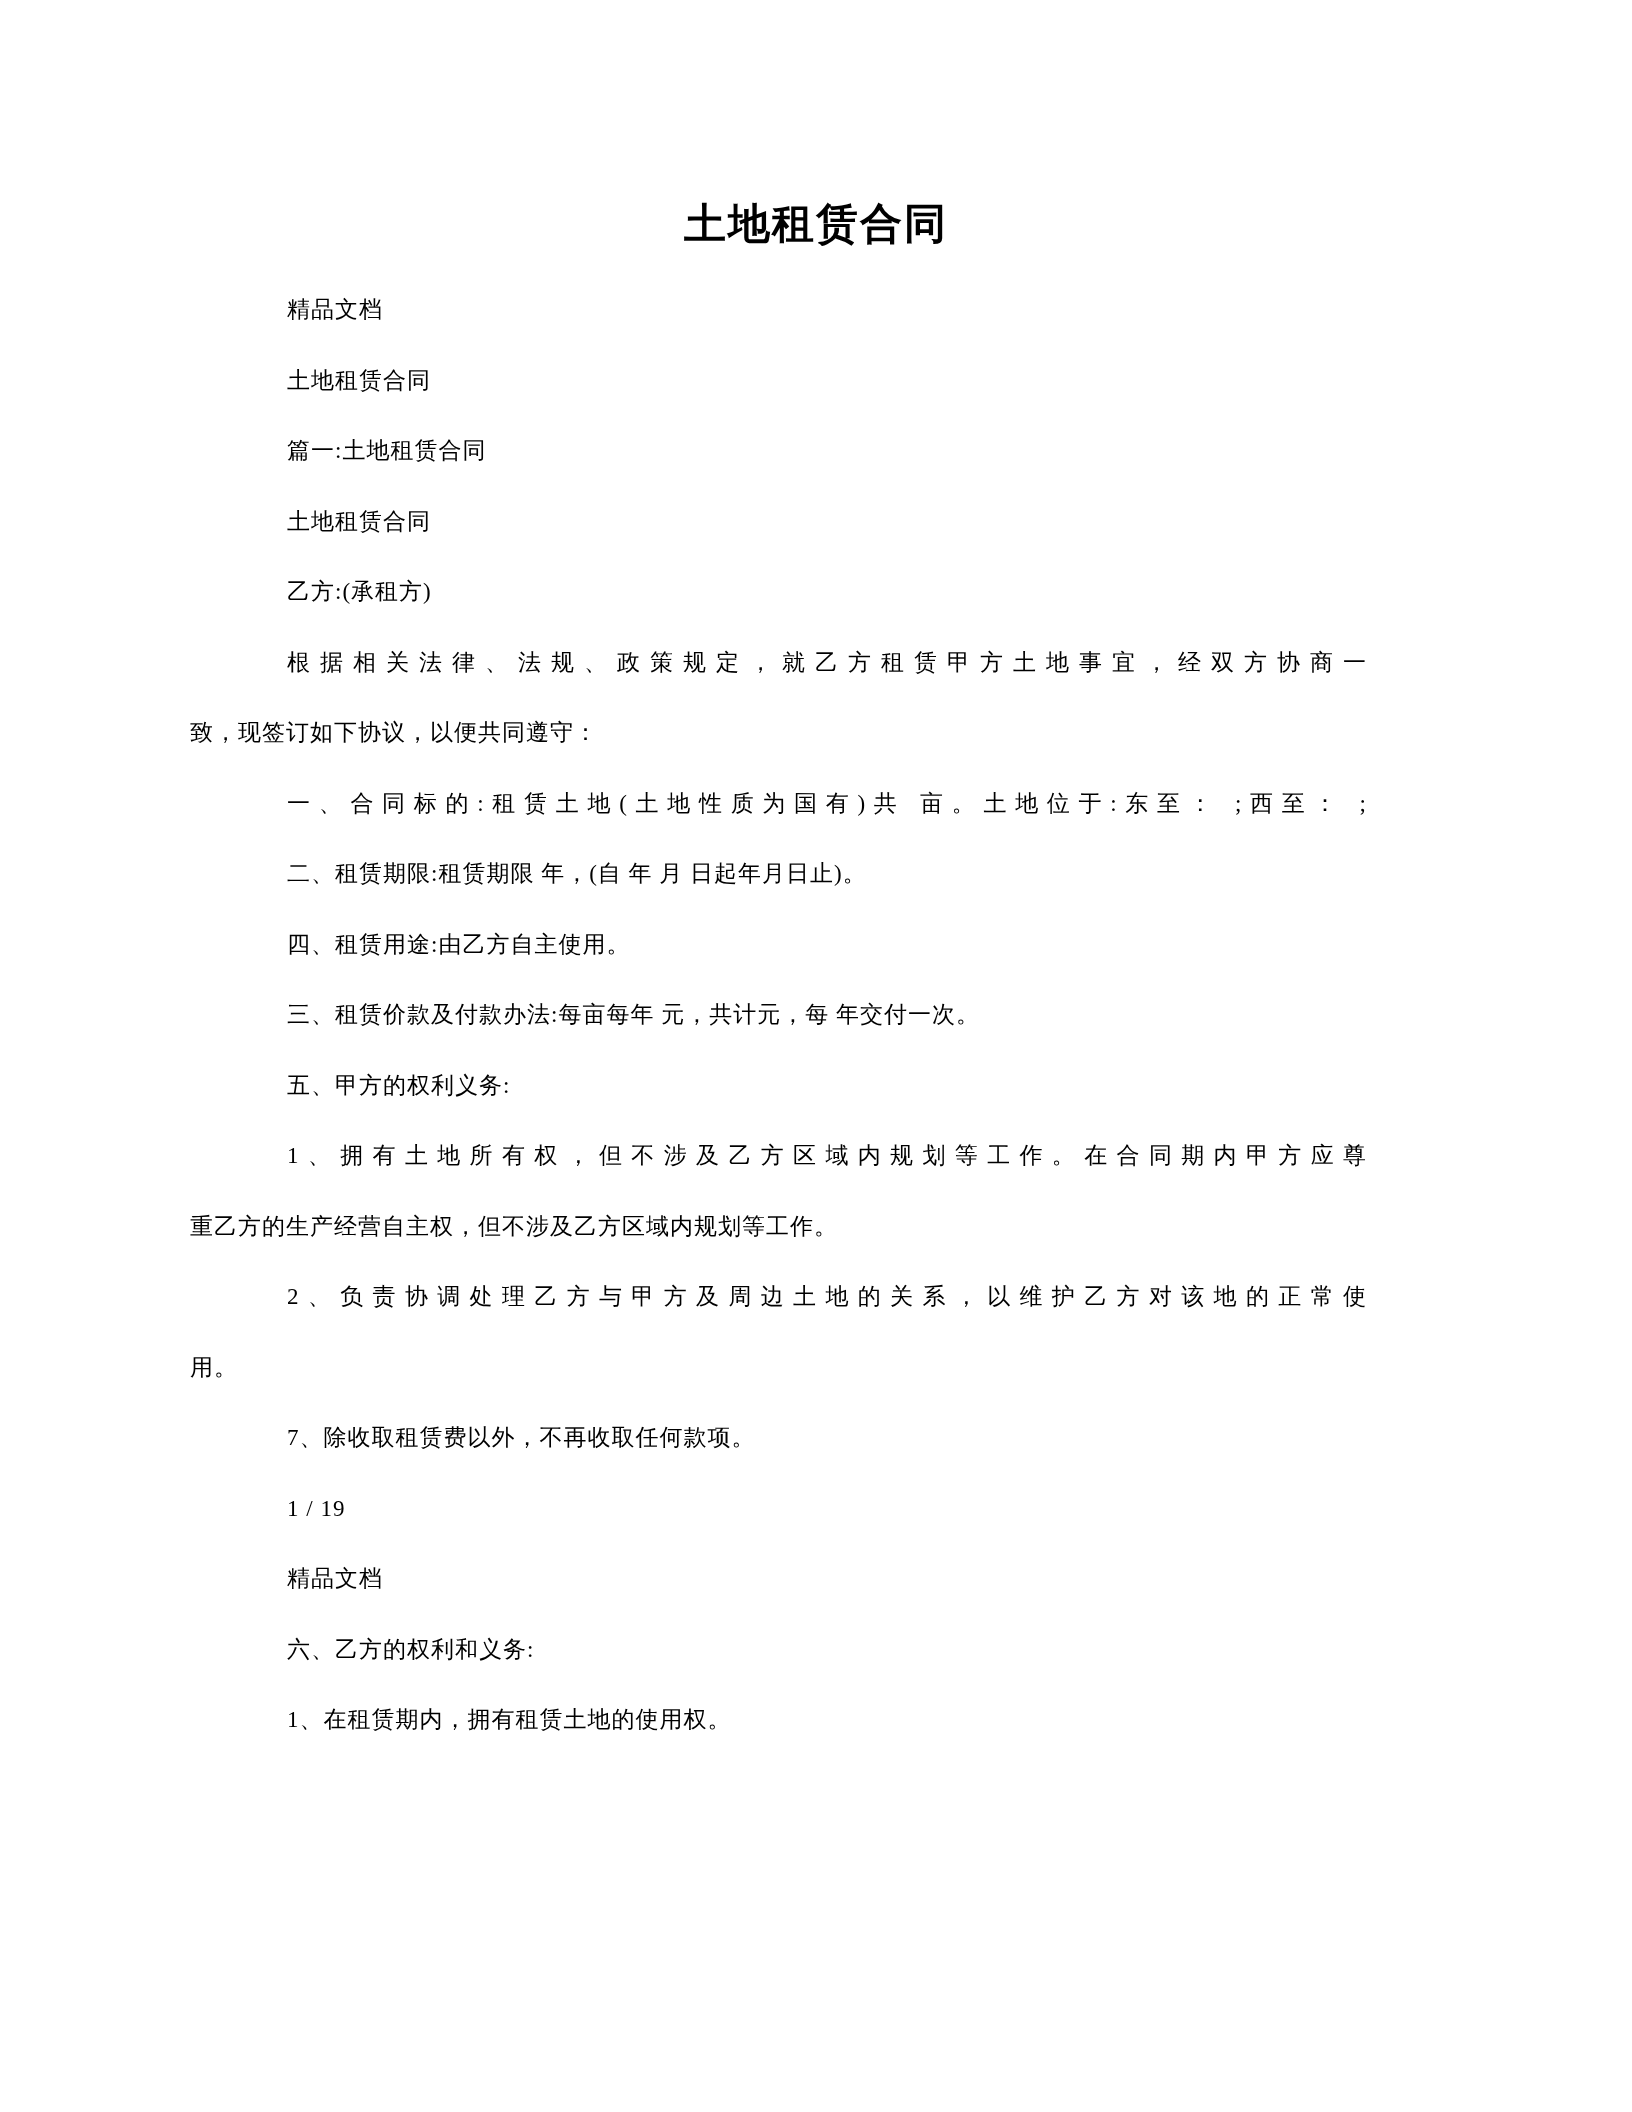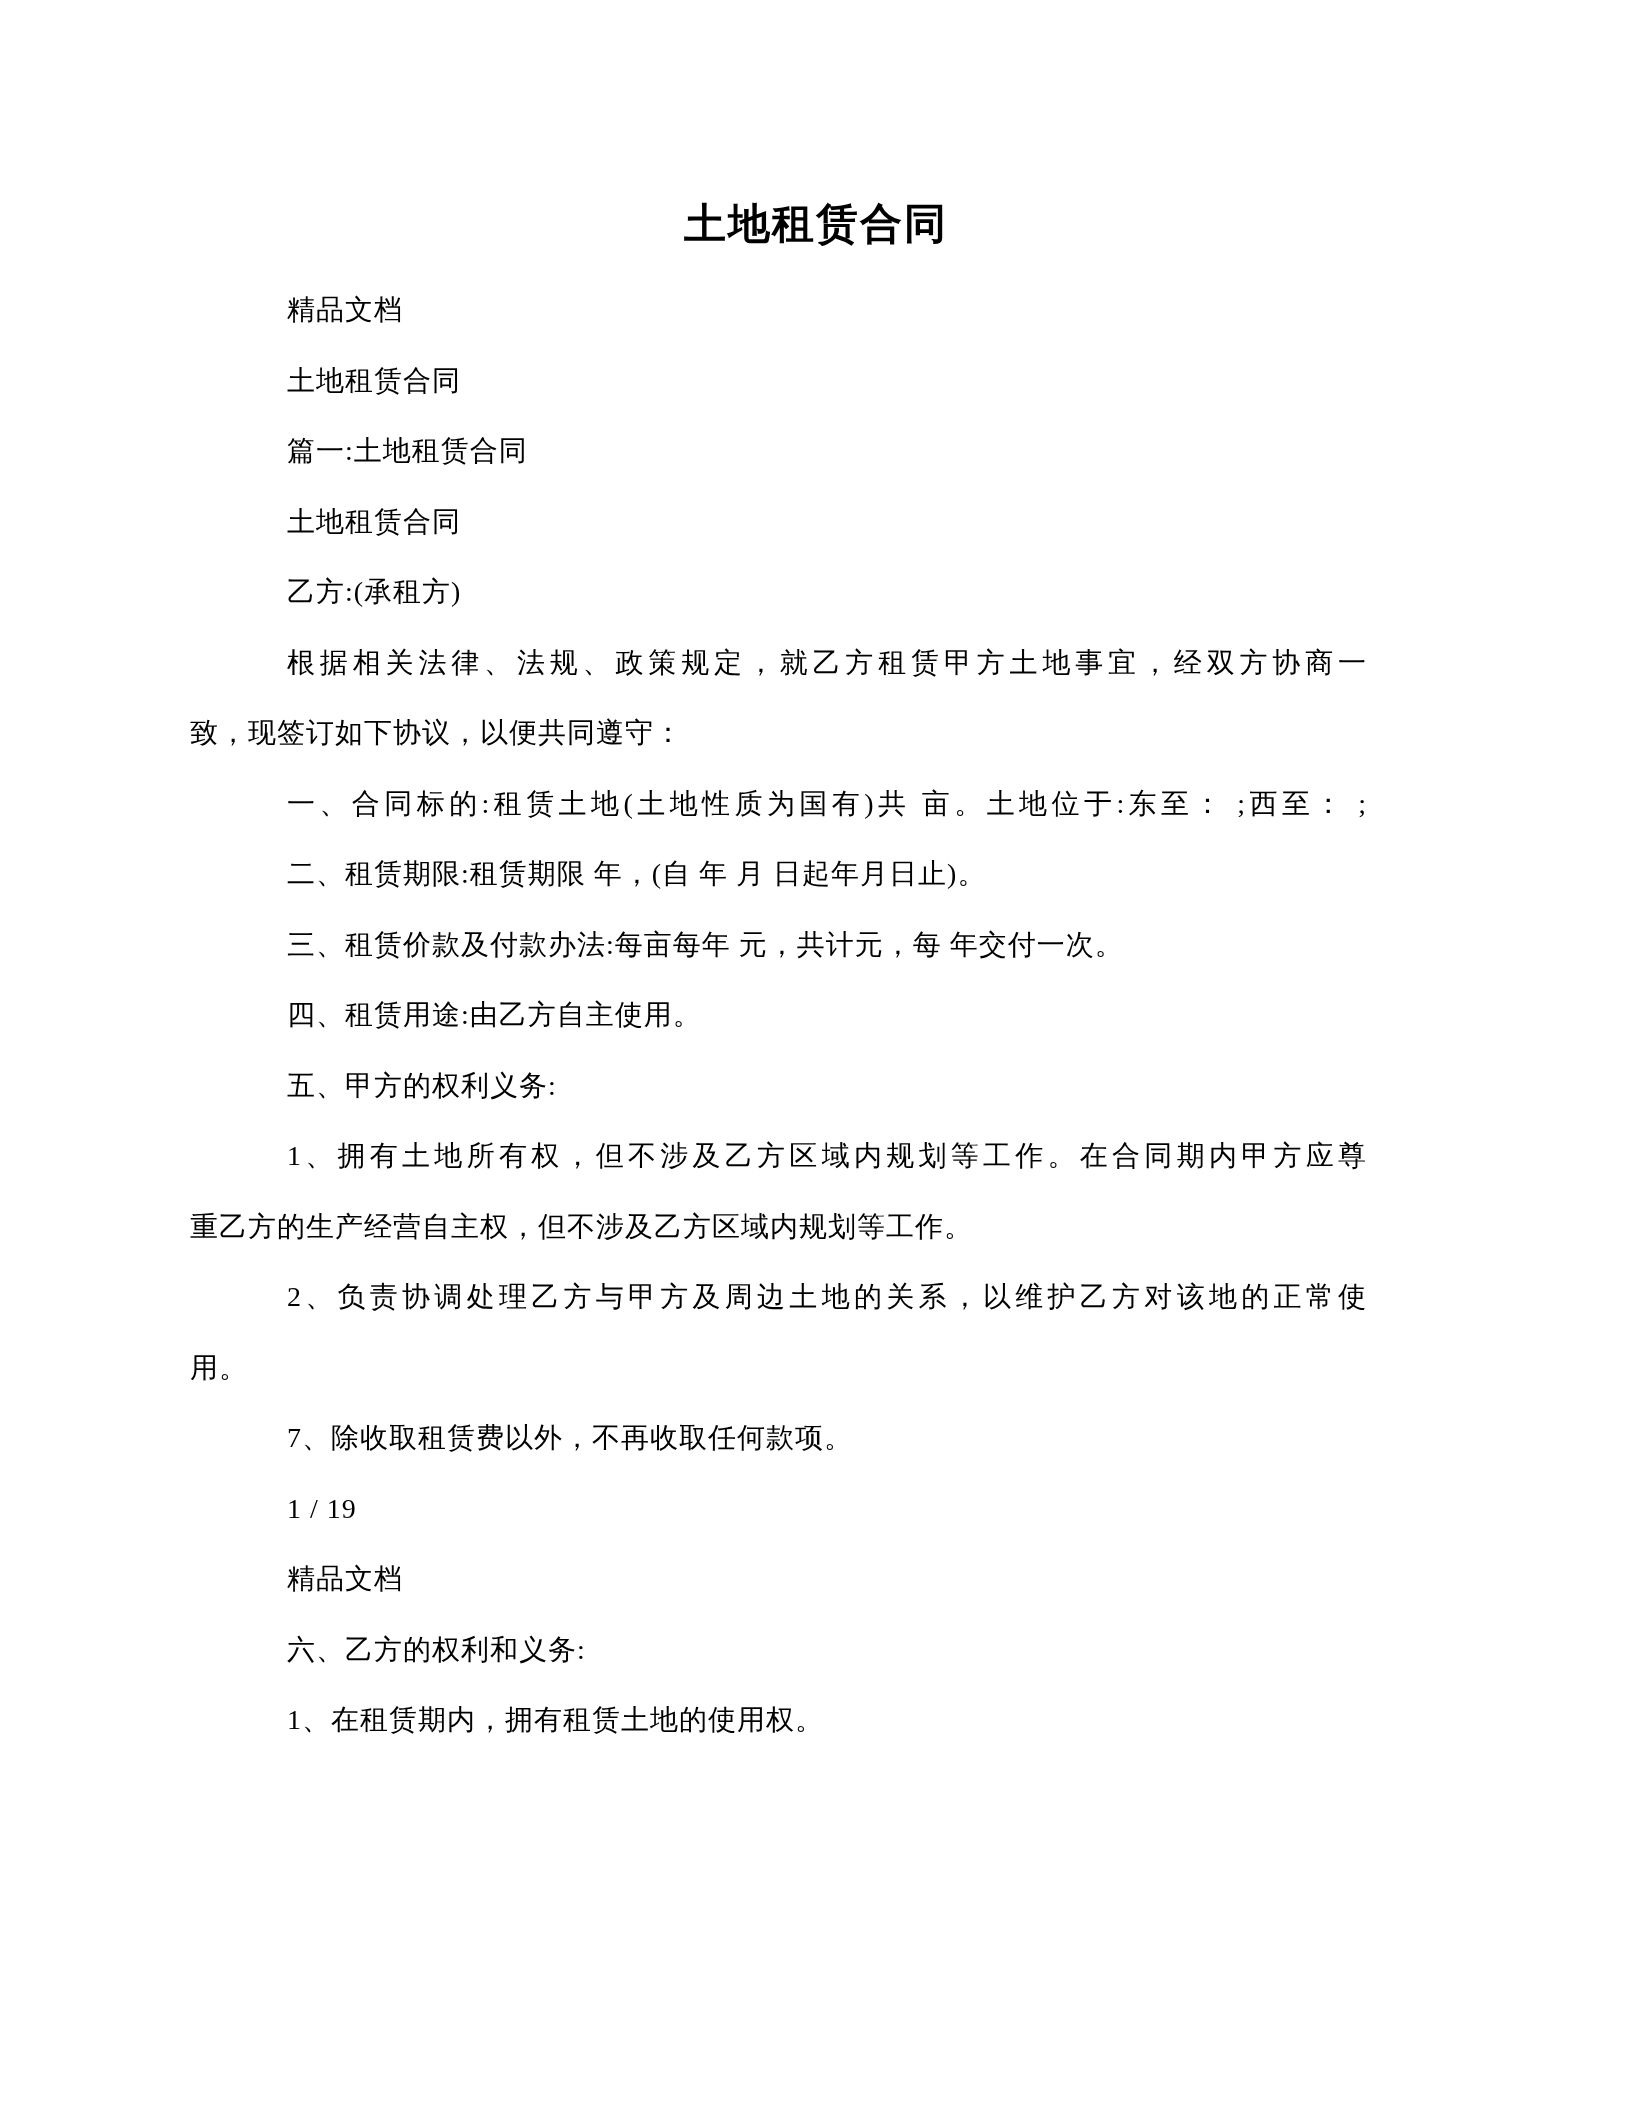--- a/index.html
+++ b/index.html
@@ -21,21 +21,21 @@
   .doc-title {
     text-align: center;
     font-size: 42px;
     font-weight: bold;
     line-height: 56px;
     letter-spacing: 2px;
   }
   .body-text {
     margin-top: 23px;
     padding: 0 265px 0 190px;
-    font-size: 28px;
+    font-size: 23px;
     line-height: 70.5px;
     letter-spacing: 1px;
   }
   .line {
     white-space: pre-wrap;
     min-height: 70.5px;
   }
   .line.indent {
     text-indent: 97px;
   }
@@ -52,22 +52,22 @@
   <div class="body-text">
     <div class="line indent">精品文档</div>
     <div class="line indent">土地租赁合同</div>
     <div class="line indent">篇一:土地租赁合同</div>
     <div class="line indent">土地租赁合同</div>
     <div class="line indent">乙方:(承租方)</div>
     <div class="line indent full">根据相关法律、法规、政策规定，就乙方租赁甲方土地事宜，经双方协商一</div>
     <div class="line">致，现签订如下协议，以便共同遵守：</div>
     <div class="line indent full">一、合同标的:租赁土地(土地性质为国有)共 亩。土地位于:东至： ;西至： ;</div>
     <div class="line indent">二、租赁期限:租赁期限 年，(自 年 月 日起年月日止)。</div>
+    <div class="line indent">四、租赁用途:由乙方自主使用。</div>
     <div class="line indent">三、租赁价款及付款办法:每亩每年 元，共计元，每 年交付一次。</div>
-    <div class="line indent">四、租赁用途:由乙方自主使用。</div>
     <div class="line indent">五、甲方的权利义务:</div>
     <div class="line indent full">1、拥有土地所有权，但不涉及乙方区域内规划等工作。在合同期内甲方应尊</div>
     <div class="line">重乙方的生产经营自主权，但不涉及乙方区域内规划等工作。</div>
     <div class="line indent full">2、负责协调处理乙方与甲方及周边土地的关系，以维护乙方对该地的正常使</div>
     <div class="line">用。</div>
     <div class="line indent">7、除收取租赁费以外，不再收取任何款项。</div>
     <div class="line indent">1 / 19</div>
     <div class="line indent">精品文档</div>
     <div class="line indent">六、乙方的权利和义务:</div>
     <div class="line indent">1、在租赁期内，拥有租赁土地的使用权。</div>

